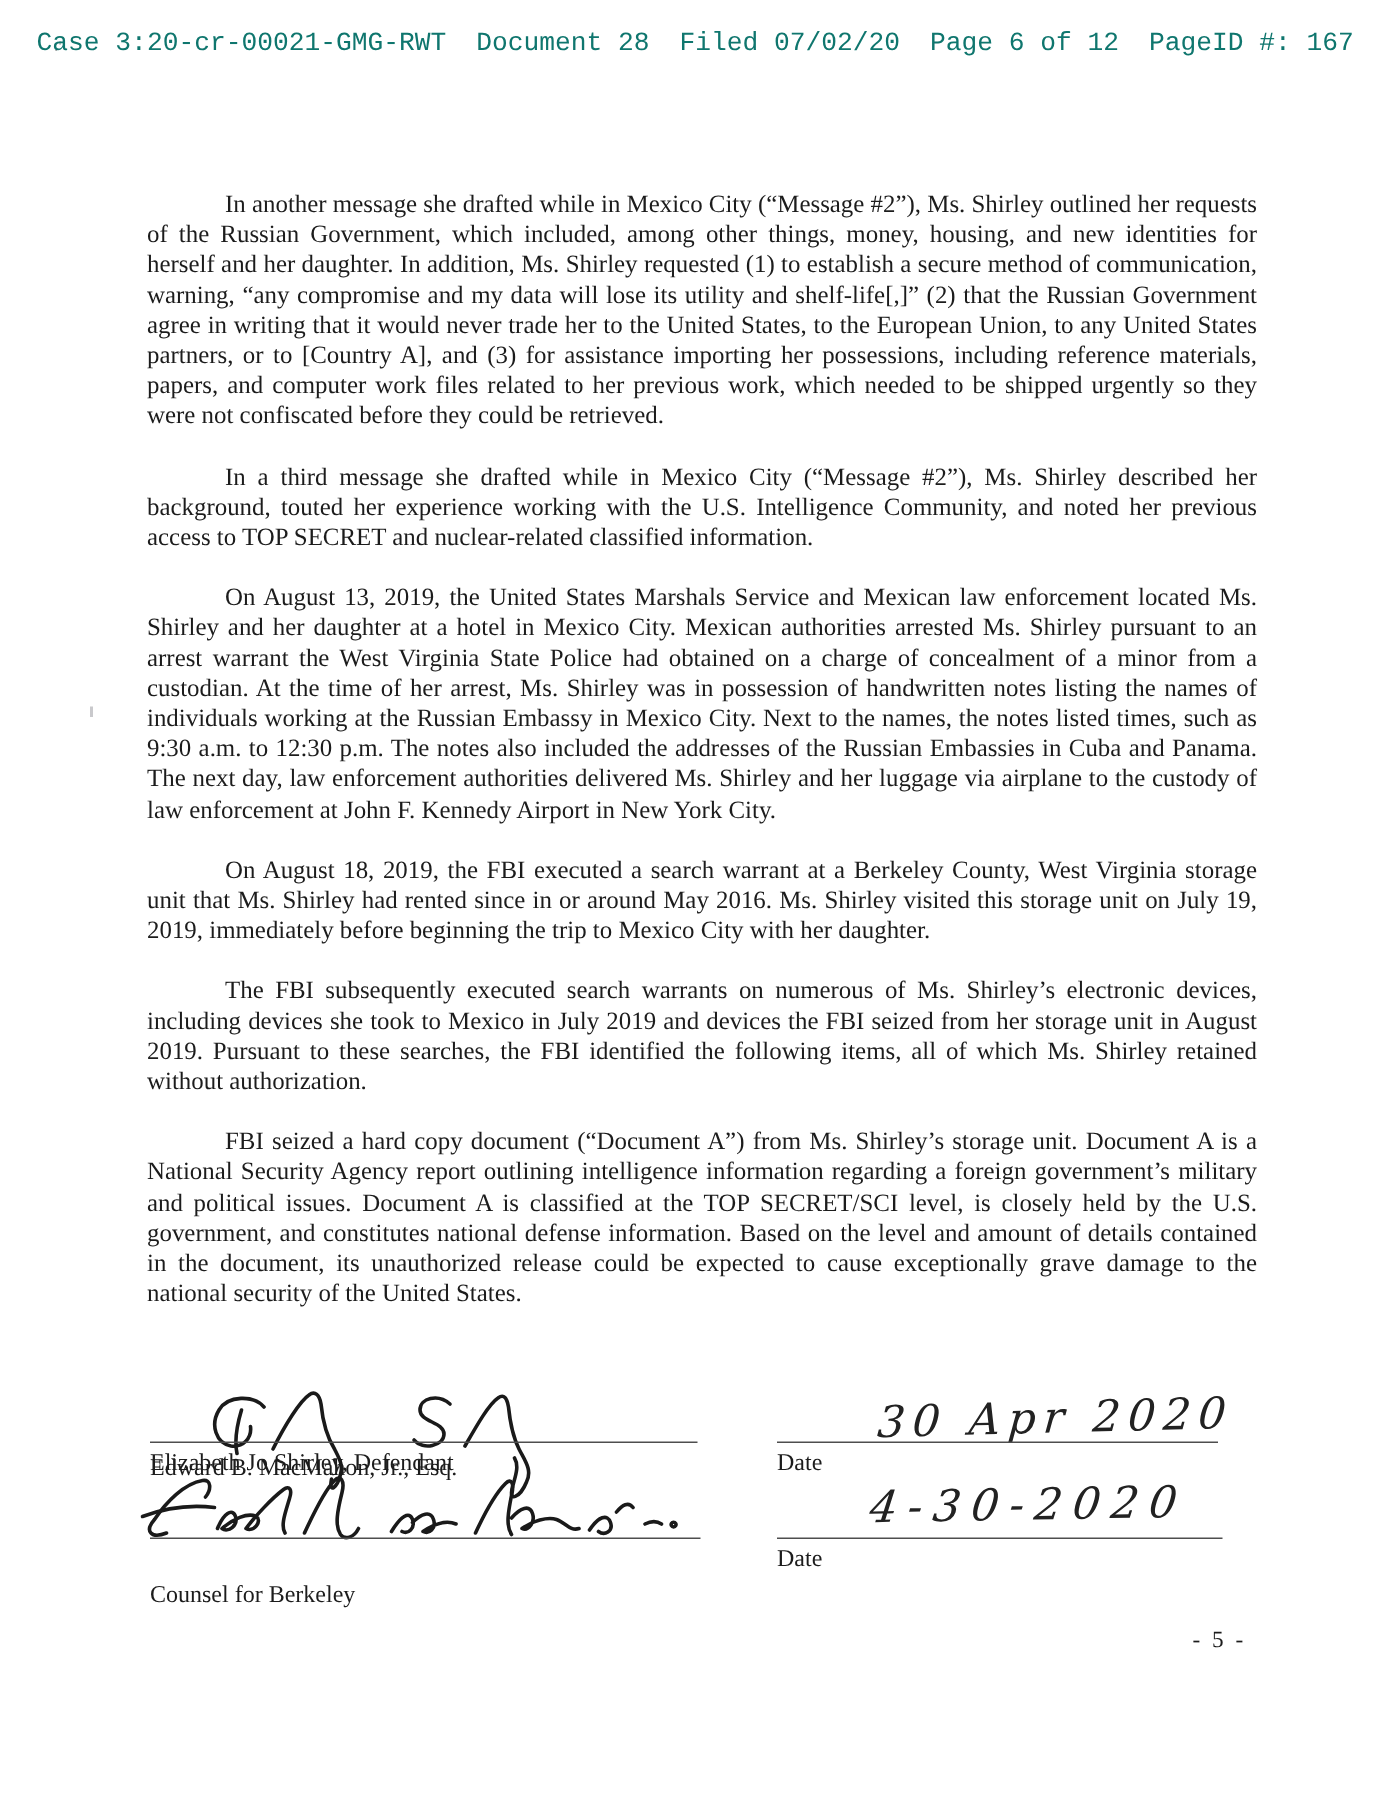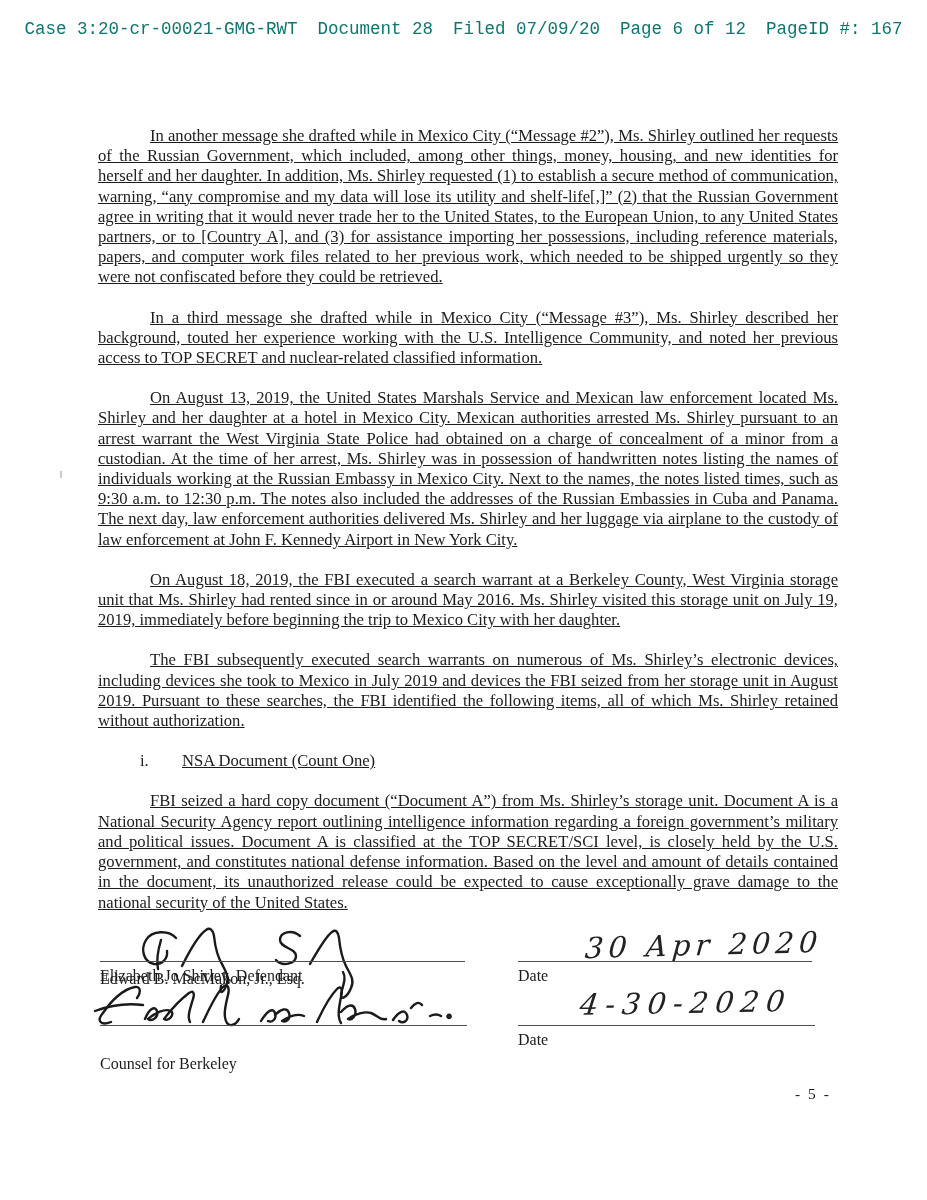--- a/index.html
+++ b/index.html
@@ -48,21 +48,20 @@
   }
   
   .body-text {
     position: absolute;
     left: 98px;
     top: 126px;
     width: 740px;
     font-size: 16.6px;
     line-height: 20.2px;
     text-align: justify;
-    text-decoration: underline;
   }
   .body-text p {
     margin: 0 0 20px 0;
     text-indent: 52px;
   }
   .list-heading {
     text-indent: 0 !important;
     margin-left: 42px !important;
     text-align: left;
   }
@@ -116,34 +115,31 @@
 <body>
 
 <div class="page">
 
   <div class="scan-artifact-1">.'</div>
   <div class="scan-artifact-2"></div>
 
   <header class="case-header">
     <span>Case 3:20-cr-00021-GMG-RWT</span>
     <span>Document 28</span>
-    <span>Filed 07/09/20</span>
+    <span>Filed 07/02/20</span>
     <span>Page 6 of 12</span>
     <span>PageID #: 167</span>
   </header>
 
   <main class="body-text">
     <p>In another message she drafted while in Mexico City (“Message #2”), Ms. Shirley outlined her requests of the Russian Government, which included, among other things, money, housing, and new identities for herself and her daughter.  In addition, Ms. Shirley requested (1) to establish a secure method of communication, warning, “any compromise and my data will lose its utility and shelf-life[,]” (2) that the Russian Government agree in writing that it would never trade her to the United States, to the European Union, to any United States partners, or to [Country A], and (3) for assistance importing her possessions, including reference materials, papers, and computer work files related to her previous work, which needed to be shipped urgently so they were not confiscated before they could be retrieved.</p>
-    <p>In a third message she drafted while in Mexico City (“Message #3”), Ms. Shirley described her background, touted her experience working with the U.S. Intelligence Community, and noted her previous access to TOP SECRET and nuclear-related classified information.</p>
+    <p>In a third message she drafted while in Mexico City (“Message #2”), Ms. Shirley described her background, touted her experience working with the U.S. Intelligence Community, and noted her previous access to TOP SECRET and nuclear-related classified information.</p>
     <p>On August 13, 2019, the United States Marshals Service and Mexican law enforcement located Ms. Shirley and her daughter at a hotel in Mexico City.  Mexican authorities arrested Ms. Shirley pursuant to an arrest warrant the West Virginia State Police had obtained on a charge of concealment of a minor from a custodian.  At the time of her arrest, Ms. Shirley was in possession of handwritten notes listing the names of individuals working at the Russian Embassy in Mexico City.  Next to the names, the notes listed times, such as 9:30 a.m. to 12:30 p.m.  The notes also included the addresses of the Russian Embassies in Cuba and Panama.  The next day, law enforcement authorities delivered Ms. Shirley and her luggage via airplane to the custody of law enforcement at John F. Kennedy Airport in New York City.</p>
     <p>On August 18, 2019, the FBI executed a search warrant at a Berkeley County, West Virginia storage unit that Ms. Shirley had rented since in or around May 2016.  Ms. Shirley visited this storage unit on July 19, 2019, immediately before beginning the trip to Mexico City with her daughter.</p>
     <p>The FBI subsequently executed search warrants on numerous of Ms. Shirley’s electronic devices, including devices she took to Mexico in July 2019 and devices the FBI seized from her storage unit in August 2019.  Pursuant to these searches, the FBI identified the following items, all of which Ms. Shirley retained without authorization.</p>
-    <p class="list-heading">
-      <span class="marker">i.</span><span>NSA Document (Count One)</span>
-    </p>
     <p>FBI seized a hard copy document (“Document A”) from Ms. Shirley’s storage unit.  Document A is a National Security Agency report outlining intelligence information regarding a foreign government’s military and political issues.  Document A is classified at the TOP SECRET/SCI level, is closely held by the U.S. government, and constitutes national defense information.  Based on the level and amount of details contained in the document, its unauthorized release could be expected to cause exceptionally grave damage to the national security of the United States.</p>
   </main>
 
   <svg class="sig-svg" style="left:130px; top:926px;" width="250" height="82" viewBox="0 0 250 82">
     <path d="M 46 12 C 39 4, 22 4, 16 14 C 10 24, 14 36, 24 38 C 32 39, 38 33, 37 25 M 31 14 C 28 24, 26 34, 28 43"></path>
     <path d="M 52 40 C 60 24, 70 8, 76 4 C 80 1, 83 4, 84 10 C 85 20, 88 32, 93 40 C 96 46, 99 51, 97 57 C 95 65, 89 71, 91 60"></path>
     <path d="M 170 10 C 162 3, 150 6, 150 14 C 150 22, 166 22, 166 30 C 166 38, 152 41, 146 34"></path>
     <path d="M 180 38 C 188 24, 196 10, 202 6 C 206 3, 208 6, 209 12 C 210 22, 212 32, 216 40 C 220 48, 225 54, 221 62 C 217 72, 208 77, 212 64 C 214 57, 216 51, 213 46"></path>
   </svg>
   <div class="sig-line" style="left:100px; top:961px; width:365px;"></div>

